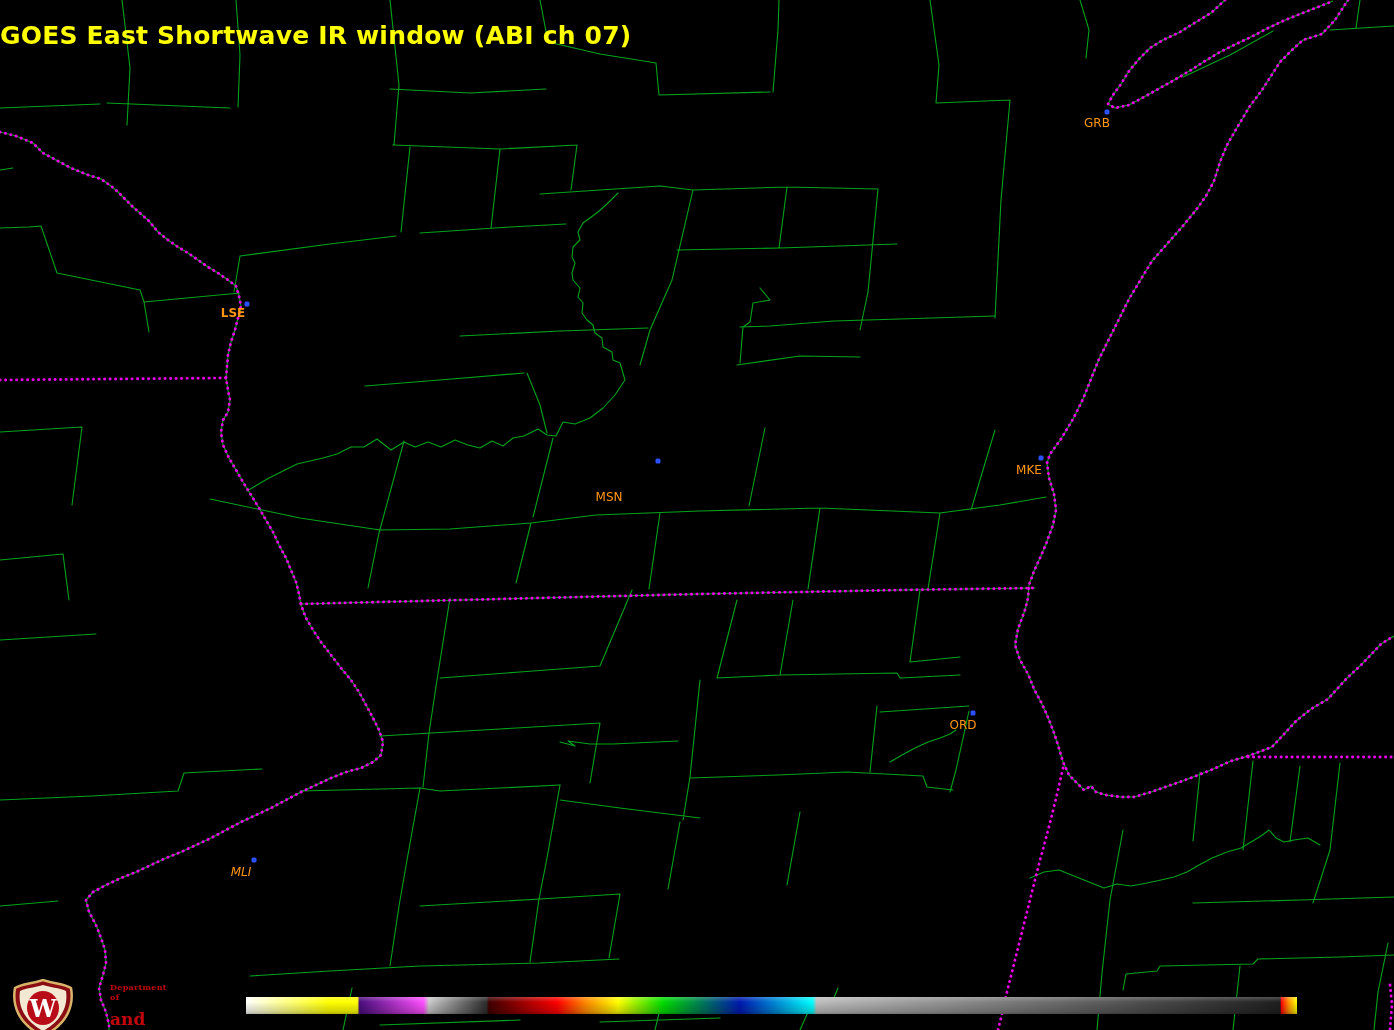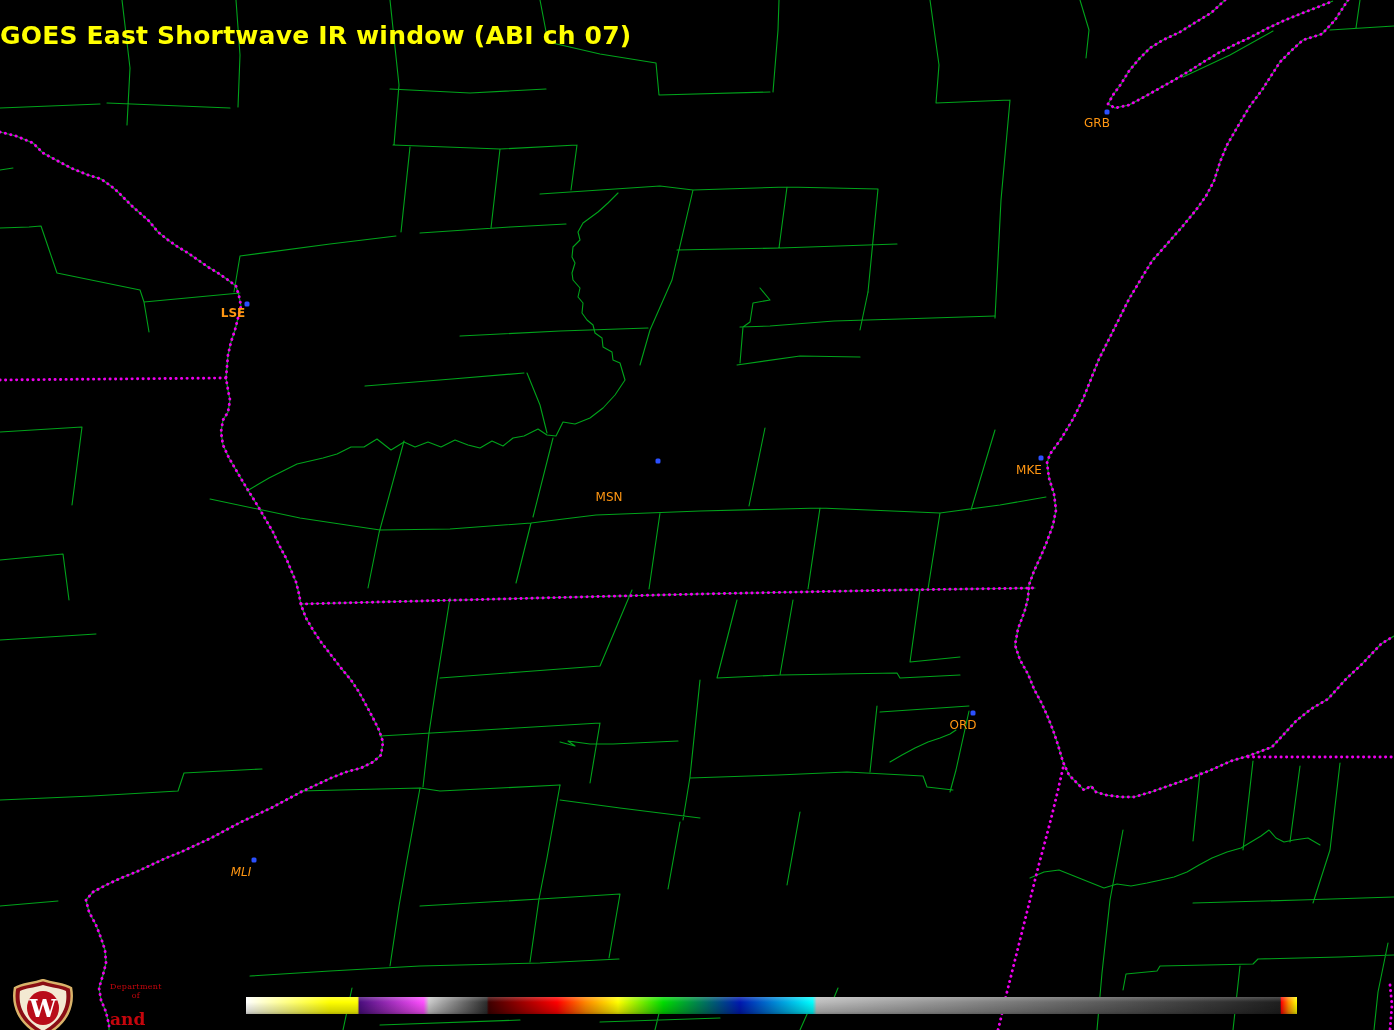--- a/index.html
+++ b/index.html
@@ -23,21 +23,21 @@
     color:var(--station-label,#ff9612);font-size:12px;line-height:15px;white-space:pre;
   }
   #colorbar{position:absolute;left:246px;top:997px;width:1051px;height:17px;}
   #colorbar:after{ 
     content:"";position:absolute;inset:0;
     background:linear-gradient(180deg,rgba(255,255,255,.22),rgba(255,255,255,0) 30%,rgba(0,0,0,.18) 85%,rgba(0,0,0,.3));
   }
   #logo{position:absolute;left:8px;top:978px;height:52px;}
   #crest{position:absolute;left:0;top:1px;}
   .logo-text{position:absolute;left:102px;color:var(--logo-red,#c5050c);font-family:"DejaVu Serif","Liberation Serif",serif;}
-  #logo-dept{top:4px;font-size:8px;font-weight:normal;letter-spacing:0.3px;text-align:center;}
+  #logo-dept{top:4px;font-size:8px;font-weight:bold;letter-spacing:0.3px;}
   #logo-line1{top:13px;font-size:17px;font-weight:bold;line-height:19px;margin-top:38px;}
   #logo-line2{top:32px;font-size:17px;font-weight:bold;line-height:19px;}
 </style>
 </head>
 <body>
 
 <div id="stage">
 
   <svg id="mapsvg" width="1394" height="1030" viewBox="0 0 1394 1030">
     <defs>

